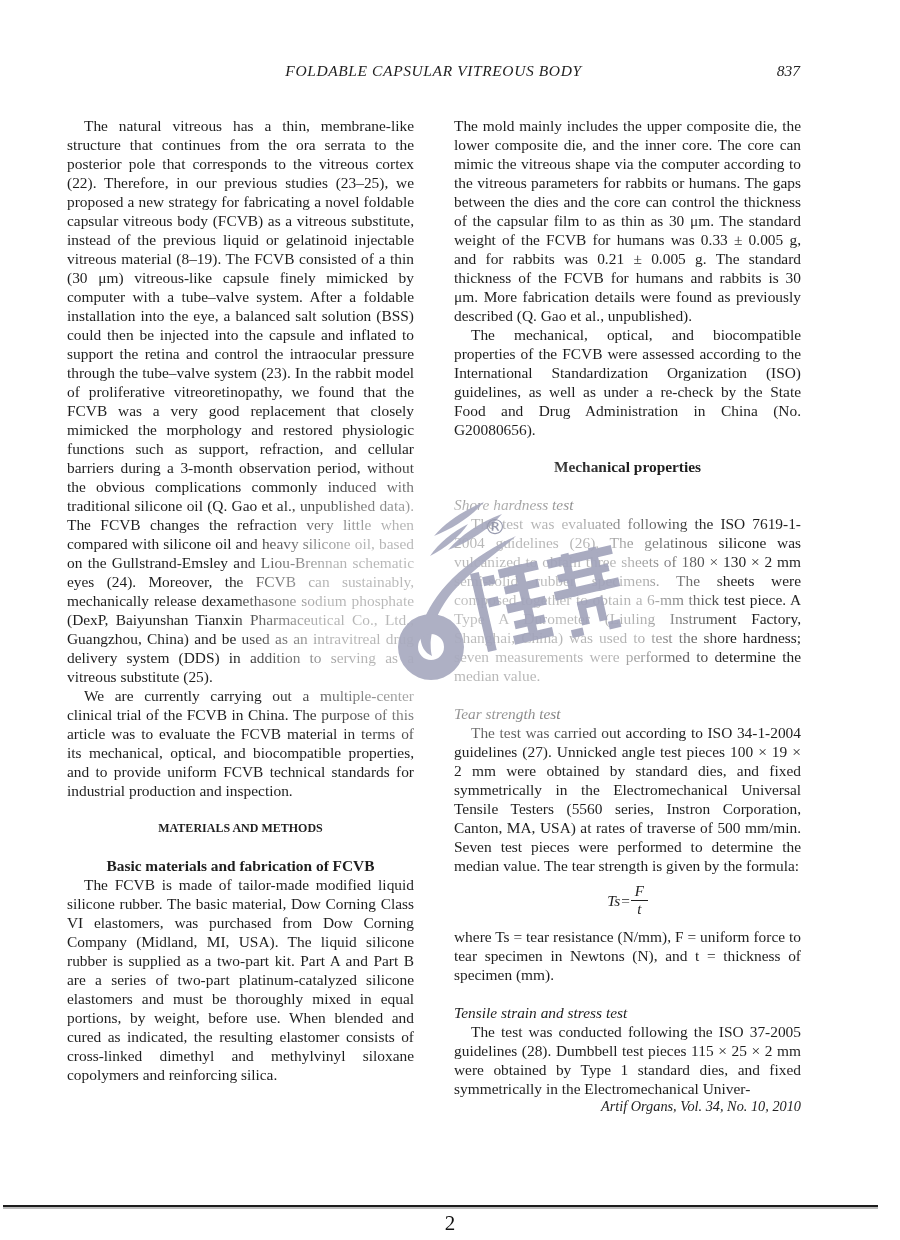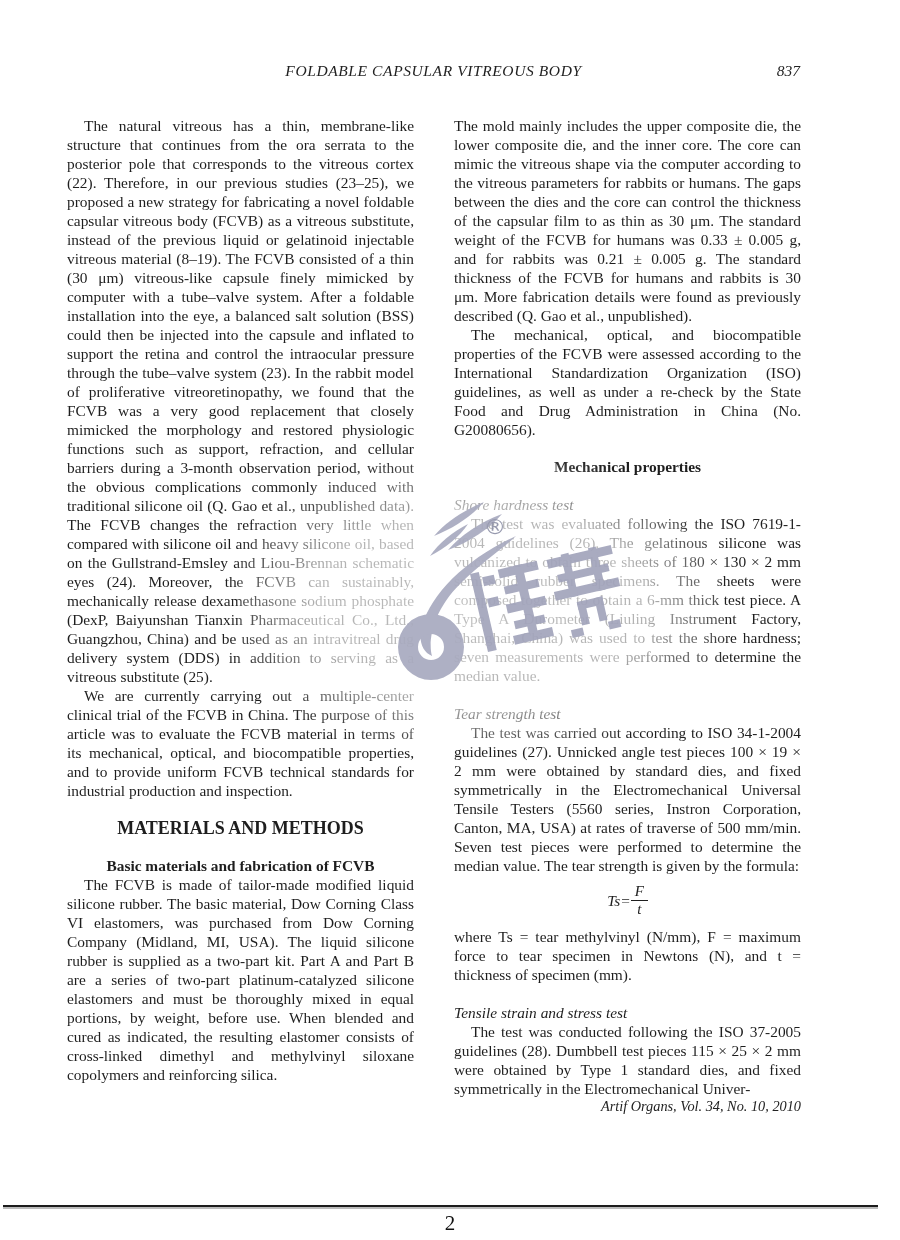--- a/index.html
+++ b/index.html
@@ -29,21 +29,21 @@
   }
   .col{width:347px;flex:0 0 347px;}
   .col p{
     margin:0;
     font-size:15.4px;line-height:19px;
     text-align:justify;
   }
   p.indent{text-indent:17px;}
   .section-heading{
     margin:19px 0 18px 0;
-    font-size:18px;font-weight:bold;text-align:center;line-height:19px;
+    font-size:12px;font-weight:bold;text-align:center;line-height:19px;
   }
   .subsection-heading{
     margin:18px 0 0 0;
     font-size:15.4px;font-weight:bold;text-align:center;line-height:19px;
   }
   .run-subhead{
     margin:19px 0 0 0;
     font-size:15.4px;font-weight:normal;font-style:italic;line-height:19px;
   }
   .col .after-head{margin-top:0;}
@@ -117,21 +117,21 @@
       <p class="indent after-head">The test was carried out according to ISO 34-1-2004 guidelines (27). Unnicked angle test pieces 100 × 19 × 2 mm were obtained by standard dies, and fixed symmetrically in the Electromechanical Universal Tensile Testers (5560 series, Instron Corporation, Canton, MA, USA) at rates of traverse of 500 mm/min. Seven test pieces were performed to determine the median value. The tear strength is given by the formula:</p>
       <div class="formula">
         <span class="var">Ts</span>
         <span>=</span>
         <span class="frac">
           <span class="top">F</span>
           <span class="fracbar"></span>
           <span class="bottom">t</span>
         </span>
       </div>
-      <p>where Ts = tear methylvinyl (N/mm), F = maximum force to tear specimen in Newtons (N), and t = thickness of specimen (mm).</p>
+      <p>where Ts = tear resistance (N/mm), F = uniform force to tear specimen in Newtons (N), and t = thickness of specimen (mm).</p>
       <h4 class="run-subhead">Tensile strain and stress test</h4>
       <p class="indent after-head">The test was conducted following the ISO 37-2005 guidelines (28). Dumbbell test pieces 115 × 25 × 2 mm were obtained by Type 1 standard dies, and fixed symmetrically in the Electromechanical Univer-</p>
       <div class="journal-footer">Artif Organs, Vol. 34, No. 10, 2010</div>
     </section>
 
   </div>
 
   <div class="halo"></div>
 
   <svg class="wm" viewBox="0 0 250 210" xmlns="http://www.w3.org/2000/svg">

